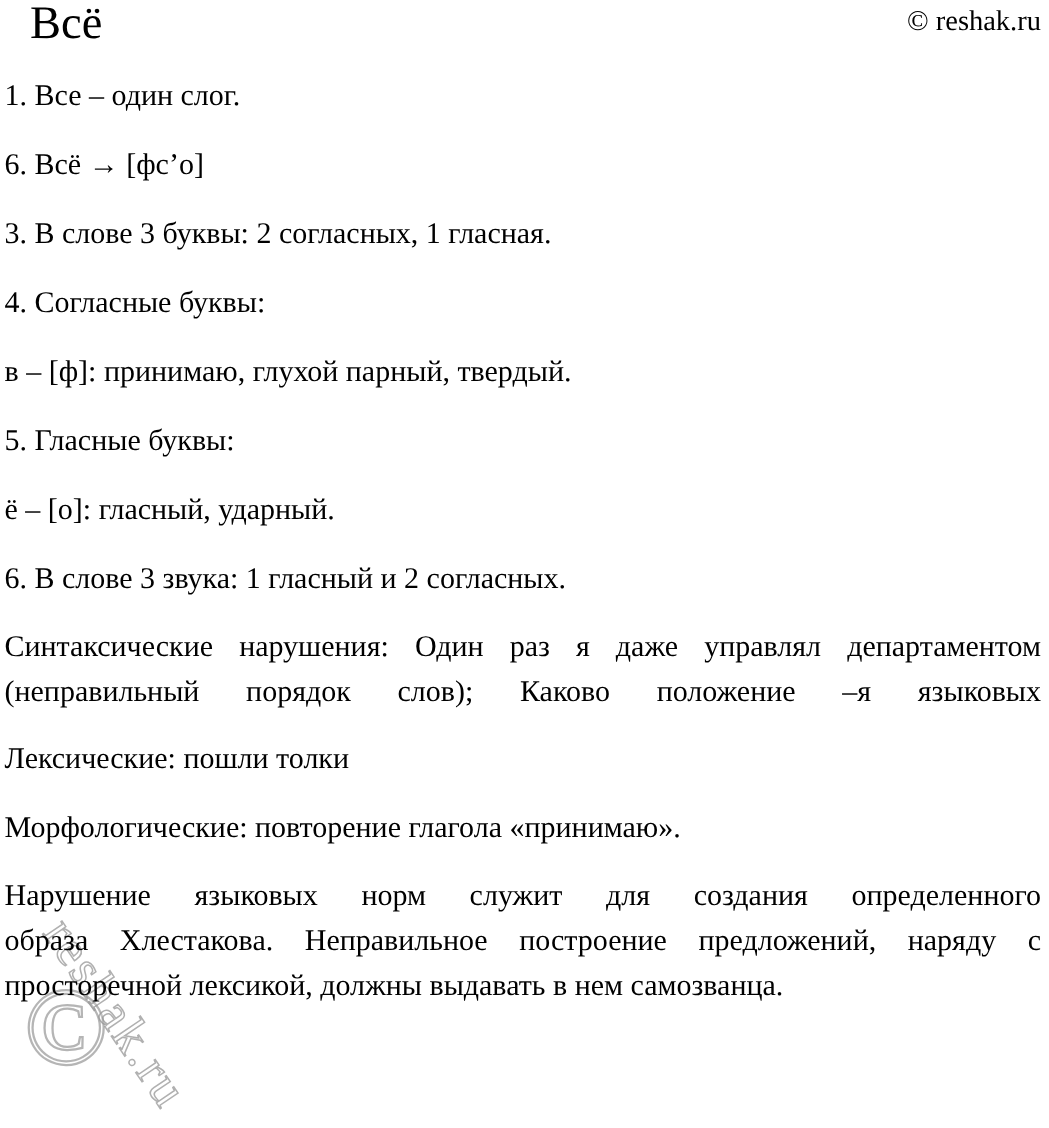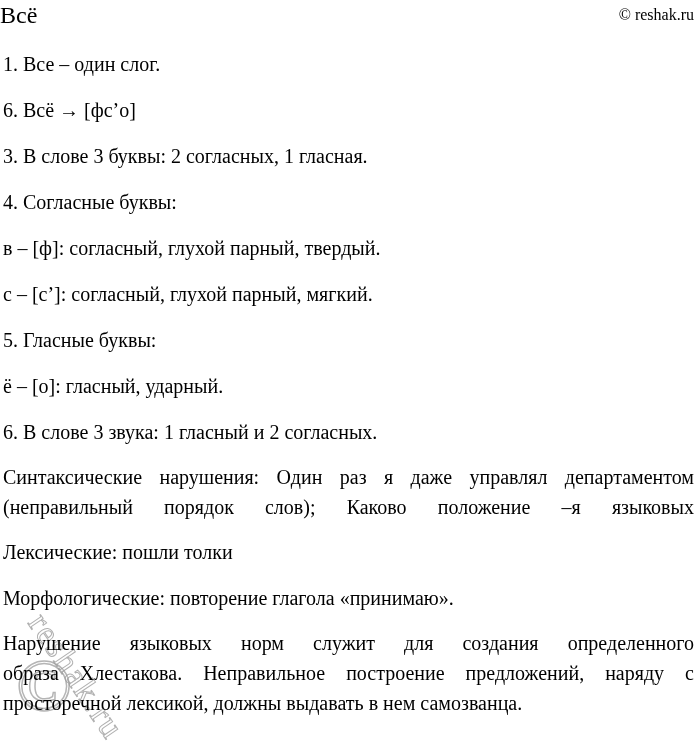--- a/index.html
+++ b/index.html
@@ -12,29 +12,29 @@
     width: 699px;
     height: 752px;
     overflow: hidden;
     background: #ffffff;
     font-family: "Liberation Serif", "DejaVu Serif", serif;
     color: #000000;
   }
   .header-word {
     position: absolute;
     top: 2px;
-    left: 0;
-    font-size: 24px;
+    left: 20px;
+    font-size: 31px;
     line-height: 26px;
   }
   .header-copyright {
     position: absolute;
     top: 4px;
     right: 5px;
-    font-size: 16px;
+    font-size: 19px;
     line-height: 22px;
   }
   .content {
     position: absolute;
     top: 50px;
     left: 3px;
     right: 5px;
     z-index: 2;
     font-size: 20px;
   }
@@ -96,23 +96,22 @@
   <div class="content">
 
     <div class="line first">1. Все – один слог.</div>
 
     <div class="line">6. Всё → [фс’о]</div>
 
     <div class="line">3. В слове 3 буквы: 2 согласных, 1 гласная.</div>
 
     <div class="line">4. Согласные буквы:</div>
 
-    <div class="line">в – [ф]: согласный, глухой парный, твердый.</div>
+    <div class="line">в – [ф]: принимаю, глухой парный, твердый.</div>
 
-    <div class="line">с – [с’]: согласный, глухой парный, мягкий.</div>
 
     <div class="line">5. Гласные буквы:</div>
 
     <div class="line">ё – [о]: гласный, ударный.</div>
 
     <div class="line">6. В слове 3 звука: 1 гласный и 2 согласных.</div>
 
     <div class="para">
       <div class="pline jline">Синтаксические нарушения: Один раз я даже управлял департаментом</div>
       <div class="pline jline">(неправильный порядок слов); Каково положение –я языковых</div>

